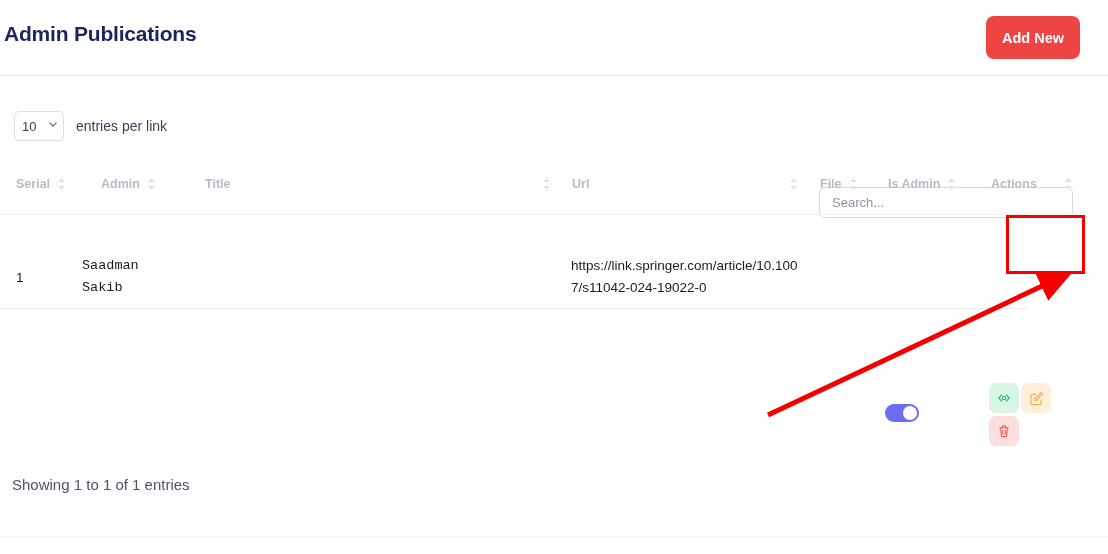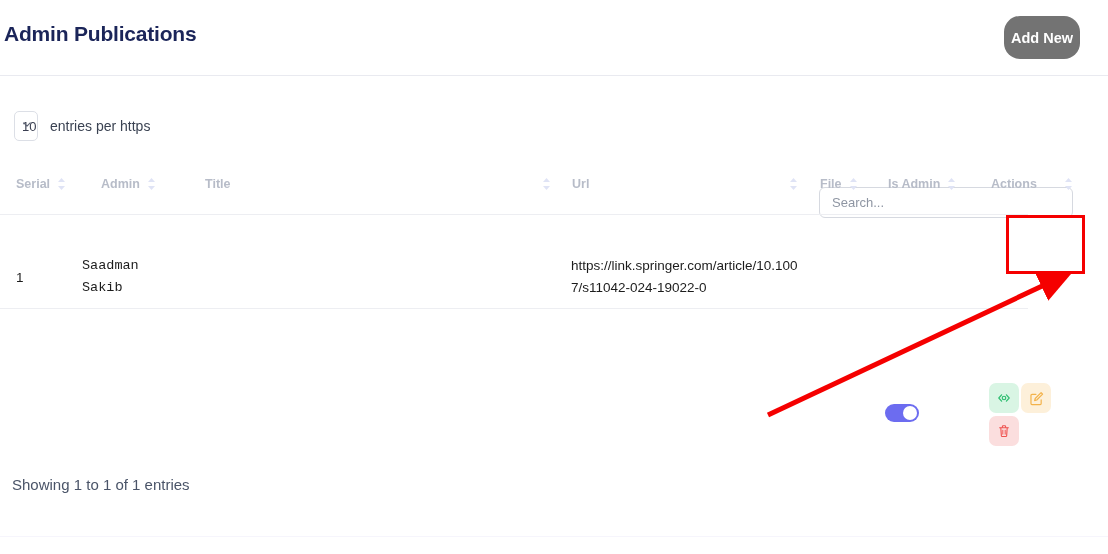--- a/index.html
+++ b/index.html
@@ -17,38 +17,38 @@
     border-bottom: 1px solid #e9eaf0;
     background: #fff;
   }
   .page-title {
     position: absolute; left: 4px; top: 22px;
     font-size: 21px; font-weight: bold; color: #1b2559;
     letter-spacing: -0.2px;
   }
   .add-new-btn {
     position: absolute; right: 28px; top: 16px;
-    width: 76px; height: 43px;
-    background: #737373; color: #ffffff;
-    border: none; border-radius: 16px;
+    width: 94px; height: 43px;
+    background: #ef4444; color: #ffffff;
+    border: none; border-radius: 8px;
     font-family: "Liberation Sans", sans-serif;
     font-size: 14.5px; font-weight: bold;
     cursor: pointer;
     display: flex; align-items: center; justify-content: center;
   }
 
   
   .toolbar { position: absolute; left: 0; top: 76px; width: 1108px; height: 78px; }
   .entries-wrap {
     position: absolute; left: 14px; top: 35px;
     display: flex; align-items: center; gap: 12px;
   }
   .entries-select {
     position: relative;
-    width: 24px; height: 30px;
+    width: 50px; height: 30px;
     border: 1px solid #dcdfe6; border-radius: 5px;
     background: #fff; cursor: pointer;
     display: flex; align-items: center;
   }
   .entries-select .val {
     font-size: 13px; color: #3a3f51; padding-left: 7px;
   }
   .entries-select .chev {
     position: absolute; right: 6px; top: 10px;
     width: 8px; height: 5px;
@@ -138,21 +138,21 @@
   </div>
 
   <div class="toolbar">
     <div class="entries-wrap">
       <div class="entries-select">
         <span class="val">10</span>
         <svg class="chev" viewBox="0 0 10 6">
           <path d="M1 1 L5 5 L9 1" fill="none" stroke="#5a6070" stroke-width="1.4" stroke-linecap="round" stroke-linejoin="round"></path>
         </svg>
       </div>
-      <span class="entries-label">entries per https</span>
+      <span class="entries-label">entries per link</span>
     </div>
 
     <input class="search-box" type="text" placeholder="Search..." style="">
   </div>
 
   <div class="table">
 
     <div class="thead">
 
       <div class="th" style="left:16px;">

